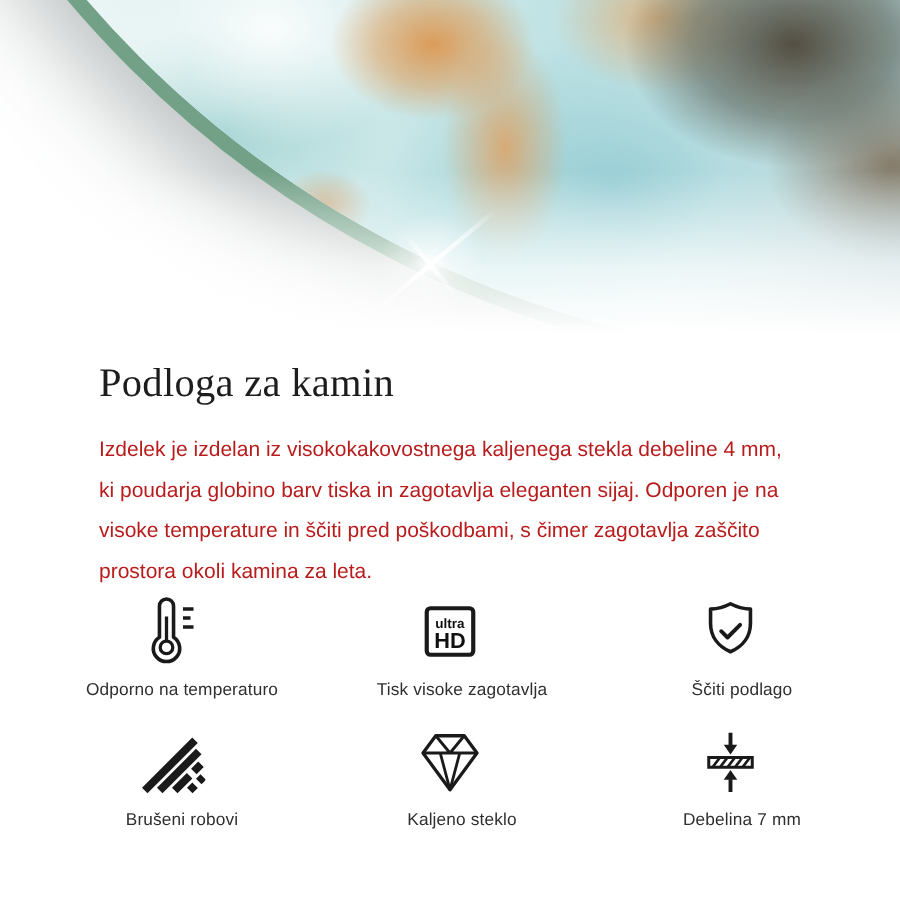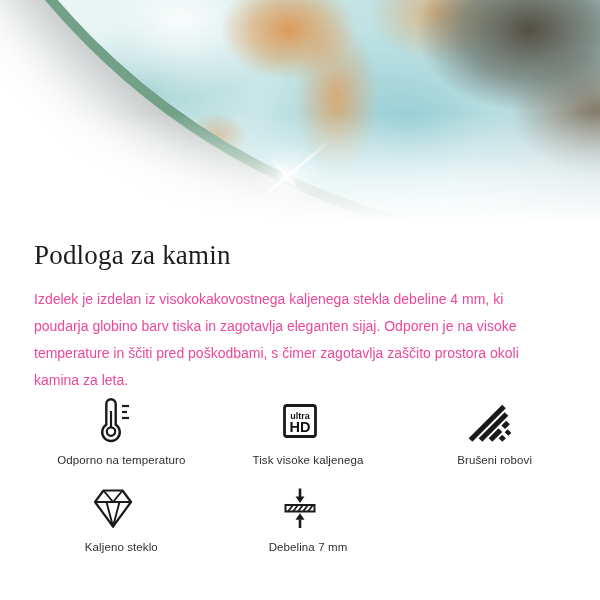--- a/index.html
+++ b/index.html
@@ -39,26 +39,26 @@
   }
   .sparkle{position:absolute;left:227px;top:117px;width:120px;height:120px;z-index:6;pointer-events:none;
     background:radial-gradient(circle, rgba(255,255,255,0.95) 0%, rgba(255,255,255,0.4) 16%, rgba(255,255,255,0) 42%);}
   .sparkle::before{content:"";position:absolute;left:3px;top:58px;width:114px;height:3px;
     background:linear-gradient(90deg,rgba(255,255,255,0),#fff 44%,#fff 56%,rgba(255,255,255,0));
     transform:rotate(-40deg);}
   .sparkle::after{content:"";position:absolute;left:34px;top:58px;width:52px;height:2.5px;
     background:linear-gradient(90deg,rgba(255,255,255,0),#fff 50%,rgba(255,255,255,0));
     transform:rotate(50deg);}
   
-  .content{padding:0 34px;}
+  .content{padding:0 66px;}
   .page-title{
     font-family:"Liberation Serif","DejaVu Serif",serif;font-weight:400;
     font-size:27px;line-height:37px;color:#1d1d1d;margin:5px 0 12px 0;letter-spacing:0.2px;
   }
-  .descr{font-size:14px;line-height:27px;color:#ec4899;max-width:520px;margin:0;}
+  .descr{font-size:14px;line-height:27px;color:#b91c1c;max-width:520px;margin:0;}
   
   .features{display:grid;grid-template-columns:1fr 1fr 1fr;row-gap:16px;padding:0 20px;margin-top:1px;}
   .feature{display:flex;flex-direction:column;align-items:center;text-align:center;}
   .ficon{height:50px;display:flex;align-items:flex-end;justify-content:flex-end;}
   .ficon svg{stroke:#1a1a1a;fill:none;}
   .ficon svg text{stroke:none;fill:#111;font-family:"Liberation Sans",sans-serif;}
   .ficon svg .solid{fill:#1a1a1a;stroke:none;}
   .flabel{margin-top:9px;font-size:11.5px;color:#2f2f2f;letter-spacing:0.1px;margin-left:16px;}
 </style>
 </head>
@@ -96,23 +96,32 @@
   </div>
 
   <div class="feature">
     <div class="ficon">
       <svg width="48" height="48" viewBox="0 0 48 48">
         <rect x="8.5" y="8.5" width="31" height="31" rx="2.5" stroke-width="2.8"></rect>
         <text x="24" y="21.5" font-size="9" font-weight="600" text-anchor="middle">ultra</text>
         <text x="24" y="35" font-size="14.5" font-weight="800" text-anchor="middle">HD</text>
       </svg>
     </div>
-    <div class="flabel">Tisk visoke kaljenega</div>
+    <div class="flabel">Tisk visoke zagotavlja</div>
   </div>
 
+  <div class="feature">
+    <div class="ficon">
+      <svg width="48" height="48" viewBox="0 0 48 48">
+        <path d="M24 5.5c4.2 2.2 8.7 3.4 13.3 3.6v9.5c0 8.7-5.2 15.4-13.3 18.9-8.1-3.5-13.3-10.2-13.3-18.9V9.1C15.3 8.9 19.8 7.7 24 5.5z" stroke-width="2.4" stroke-linejoin="round"></path>
+        <path d="M17.8 23.8l4.2 4.2 8.4-8.4" stroke-width="2.6" stroke-linecap="round" stroke-linejoin="round"></path>
+      </svg>
+    </div>
+    <div class="flabel">Ščiti podlago</div>
+  </div>
 
   <div class="feature">
     <div class="ficon">
       <svg width="48" height="48" viewBox="0 0 48 48">
         <path d="M7.5 43 41 9.5" stroke-width="5.2"></path>
         <path d="M17.5 43 43.5 17" stroke-width="5.2"></path>
         <path d="M27.5 43 45 25.5" stroke-width="5.2" stroke-dasharray="14 4"></path>
         <path d="M37.5 43 46.5 34" stroke-width="5.2" stroke-dasharray="5 3.5"></path>
       </svg>
     </div>

